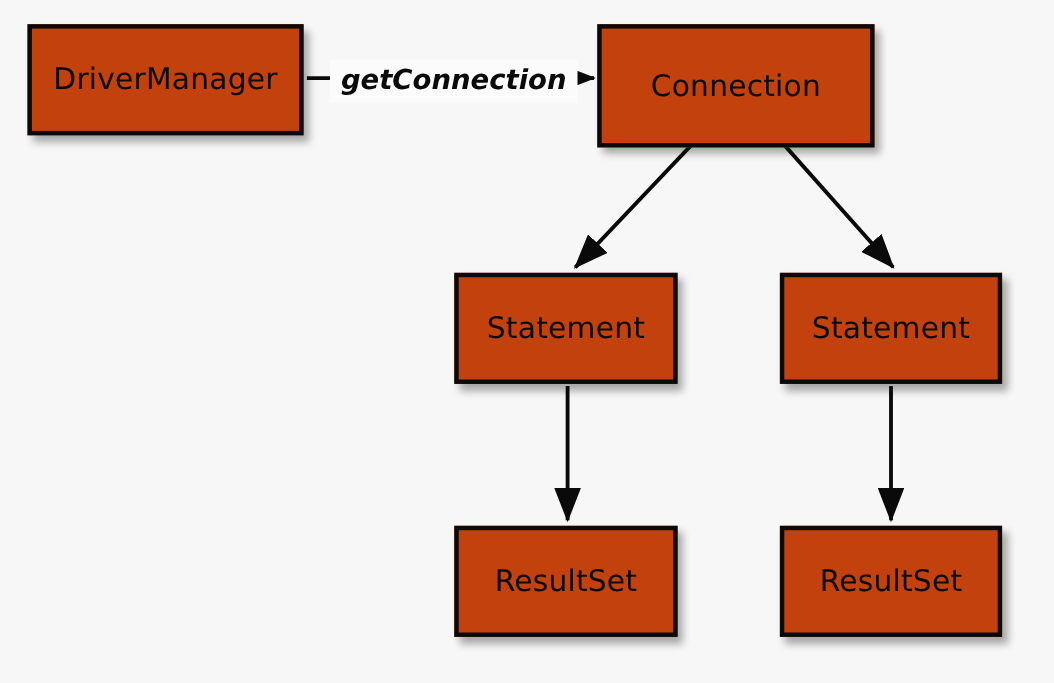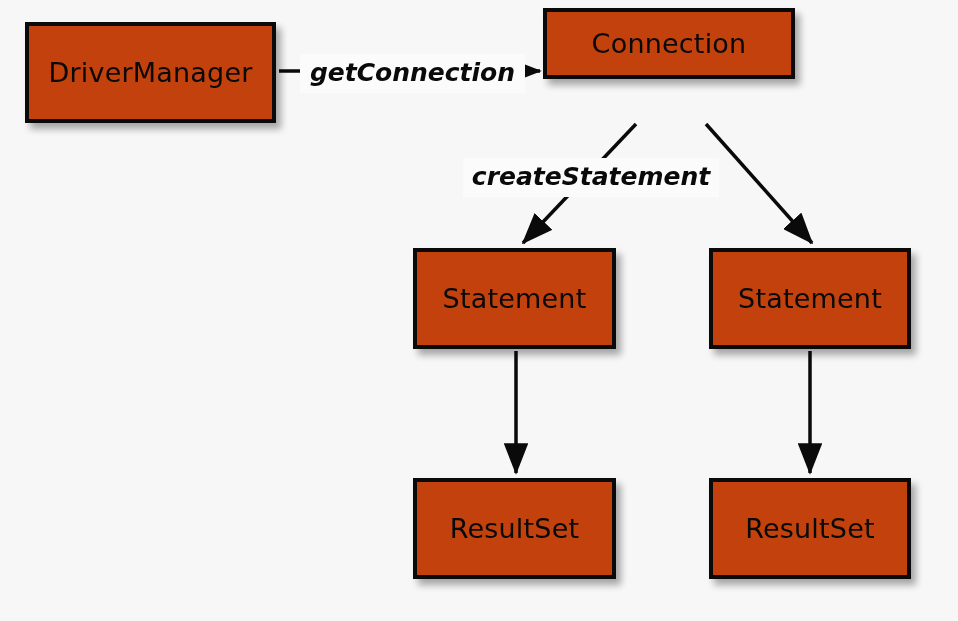--- a/index.html
+++ b/index.html
@@ -83,21 +83,21 @@
 
     <line x1="516" y1="351" x2="516" y2="473" stroke="#0a0a0a" stroke-width="3.5" marker-end="url(#arrowhead)"></line>
 
     <line x1="810" y1="351" x2="810" y2="473" stroke="#0a0a0a" stroke-width="3.5" marker-end="url(#arrowhead)"></line>
   </svg>
 
   <div class="node" style="left:25px; top:22px; width:251px; height:101px;">
     <span class="node-label">DriverManager</span>
   </div>
 
-  <div class="node" style="left:543px; top:8px; width:252px; height:71px;">
+  <div class="node" style="left:543px; top:22px; width:252px; height:112px;">
     <span class="node-label">Connection</span>
   </div>
 
   <div class="node" style="left:413px; top:248px; width:203px; height:101px;">
     <span class="node-label">Statement</span>
   </div>
 
   <div class="node" style="left:709px; top:248px; width:202px; height:101px;">
     <span class="node-label">Statement</span>
   </div>
@@ -105,16 +105,15 @@
   <div class="node" style="left:413px; top:478px; width:203px; height:101px;">
     <span class="node-label">ResultSet</span>
   </div>
 
   <div class="node" style="left:709px; top:478px; width:202px; height:101px;">
     <span class="node-label">ResultSet</span>
   </div>
 
   <div class="edge-label" style="left:300px; top:54px; width:209px;">getConnection</div>
 
-  <div class="edge-label" style="left:463px; top:158px; width:240px;">createStatement</div>
 
 
 </div>
 
 </body></html>

